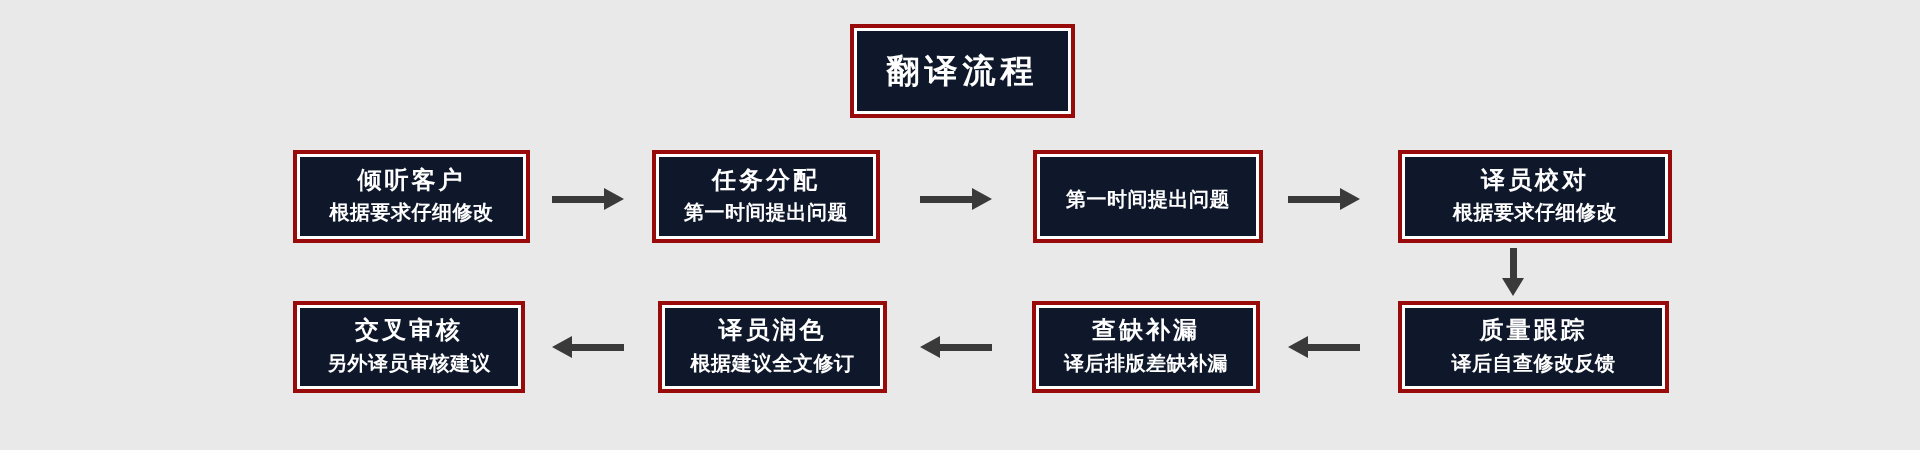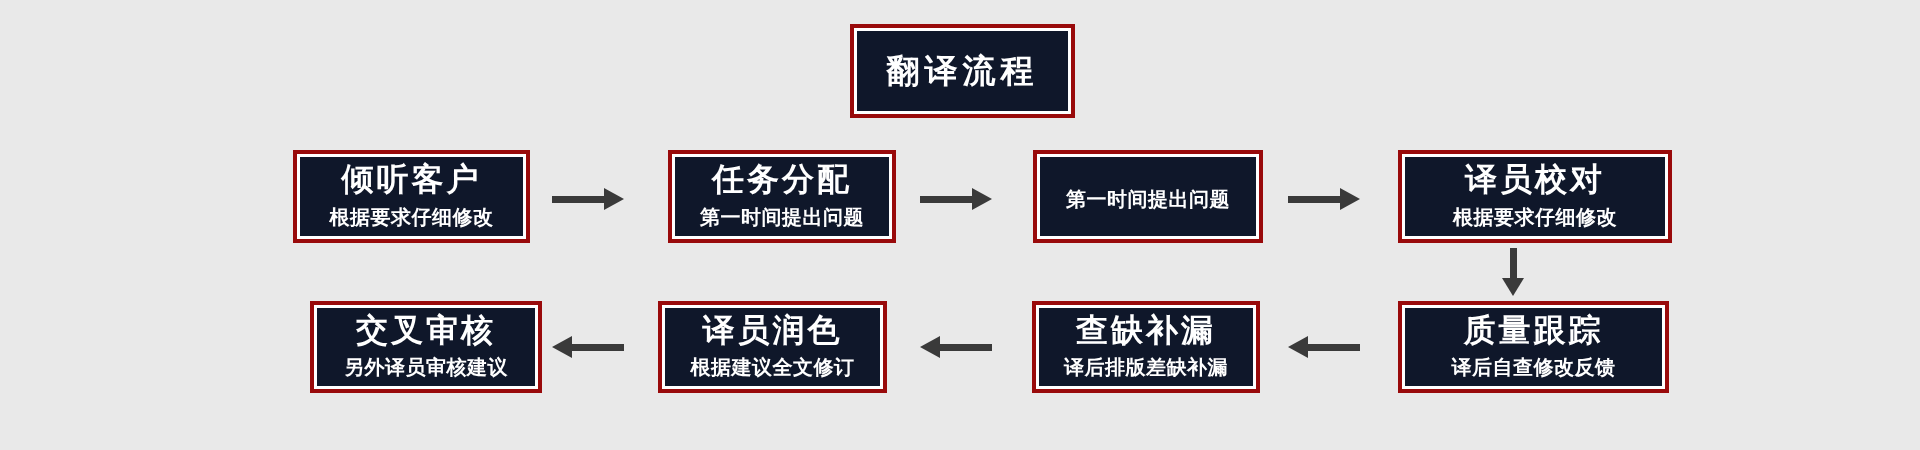--- a/index.html
+++ b/index.html
@@ -13,31 +13,31 @@
     position:absolute;box-sizing:border-box;
     background:#0f172a;
     border:4px solid #990a0b;
     box-shadow:inset 0 0 0 3px #ffffff;
     color:#ffffff;
     display:flex;flex-direction:column;align-items:center;justify-content:center;
     text-align:center;
   }
   .title-box{left:850px;top:24px;width:225px;height:94px;}
   .title-text{font-size:33px;font-weight:bold;letter-spacing:5px;}
-  .step-title{font-size:32px;font-weight:bold;letter-spacing:3px;line-height:1.1;}
+  .step-title{font-size:24px;font-weight:bold;letter-spacing:3px;line-height:1.1;}
   .step-sub{font-size:20px;font-weight:bold;letter-spacing:0.5px;margin-top:6px;white-space:nowrap;}
   
   .b1{left:293px;top:150px;width:237px;height:93px;}
-  .b2{left:668px;top:150px;width:228px;height:93px;}
+  .b2{left:652px;top:150px;width:228px;height:93px;}
   .b3{left:1033px;top:150px;width:230px;height:93px;}
   .b4{left:1398px;top:150px;width:274px;height:93px;}
   .b5{left:1398px;top:301px;width:271px;height:92px;}
   .b6{left:1032px;top:301px;width:228px;height:92px;}
   .b7{left:658px;top:301px;width:229px;height:92px;}
-  .b8{left:310px;top:301px;width:232px;height:92px;}
+  .b8{left:293px;top:301px;width:232px;height:92px;}
   
   .arrow{position:absolute;display:flex;align-items:center;}
   .arrow .shaft{background:#3a3a3a;}
   .arrow-h .shaft{width:52px;height:7px;}
   .arrow-h .head-r{width:0;height:0;border-left:20px solid #3a3a3a;border-top:11px solid transparent;border-bottom:11px solid transparent;}
   .arrow-h .head-l{width:0;height:0;border-right:20px solid #3a3a3a;border-top:11px solid transparent;border-bottom:11px solid transparent;}
   .arrow-v{flex-direction:column;}
   .arrow-v .shaft{width:7px;height:30px;}
   .arrow-v .head-d{width:0;height:0;border-top:18px solid #3a3a3a;border-left:11px solid transparent;border-right:11px solid transparent;}
   .a1{left:552px;top:188px;}

